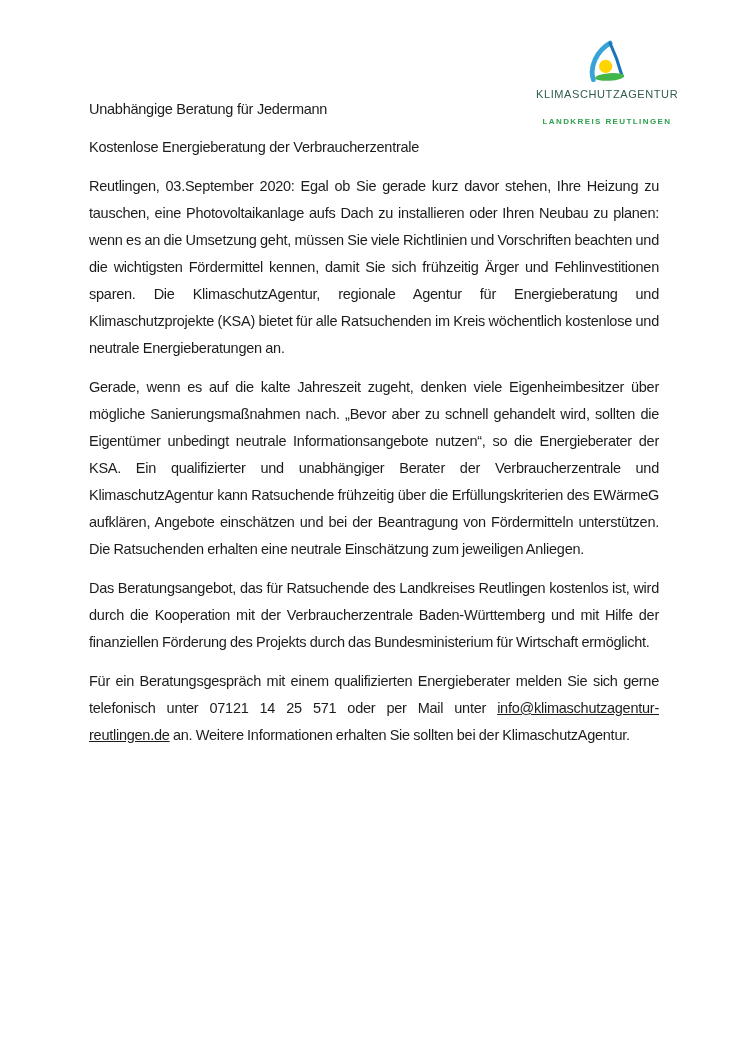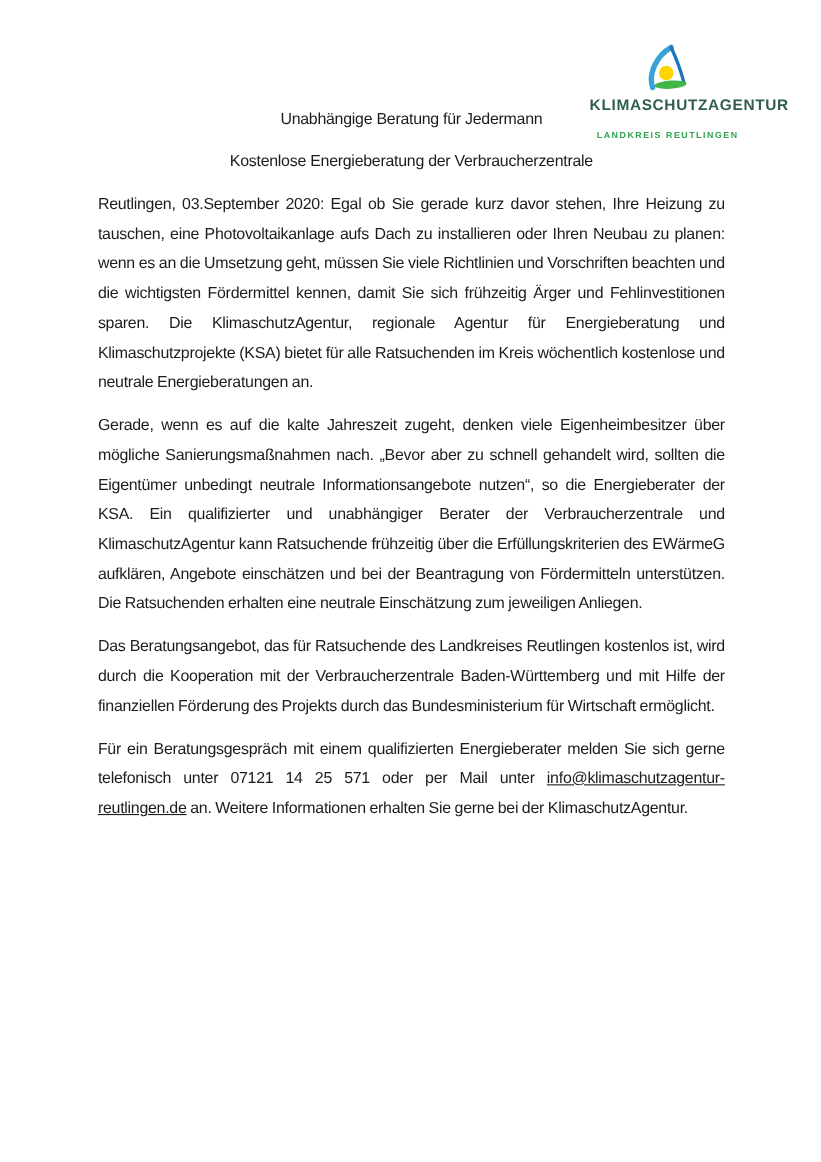--- a/index.html
+++ b/index.html
@@ -27,22 +27,22 @@
     right: 68px;
     width: 142px;
     text-align: center;
   }
   .logo-icon {
     width: 44px;
     height: 44px;
     display: inline-block;
   }
   .logo-wordmark {
-    font-size: 14px;
-    font-weight: bold;
+    font-size: 11px;
+    font-weight: normal;
     letter-spacing: 0.6px;
     line-height: 12px;
     margin-top: 0px;
     white-space: nowrap;
   }
   .logo-subline {
     font-size: 8px;
     font-weight: bold;
     letter-spacing: 1.4px;
     line-height: 10px;
@@ -54,21 +54,21 @@
     position: absolute;
     left: 89px;
     top: 96px;
     width: 570px;
     font-size: 14.5px;
     line-height: 27px;
     letter-spacing: -0.25px;
   }
   .heading {
     margin: 0 0 11px 0;
-    text-align: center;
+    text-align: left;
   }
   .para {
     margin: 12px 0 6px 0;
     text-align: justify;
     word-spacing: -0.4px;
   }
   .email-link {
     color: inherit;
     text-decoration: underline;
     cursor: pointer;
@@ -96,17 +96,17 @@
     <p class="heading">Kostenlose Energieberatung der Verbraucherzentrale</p>
 
     <p class="para">Reutlingen, 03.September 2020: Egal ob Sie gerade kurz davor stehen, Ihre Heizung zu tauschen, eine Photovoltaikanlage aufs Dach zu installieren oder Ihren Neubau zu planen: wenn es an die Umsetzung geht, müssen Sie viele Richtlinien und Vorschriften beachten und die wichtigsten Fördermittel kennen, damit Sie sich frühzeitig Ärger und Fehlinvestitionen sparen. Die KlimaschutzAgentur, regionale Agentur für Energieberatung und Klimaschutzprojekte (KSA) bietet für alle Ratsuchenden im Kreis wöchentlich kostenlose und neutrale Energieberatungen an.</p>
 
     <p class="para">Gerade, wenn es auf die kalte Jahreszeit zugeht, denken viele Eigenheimbesitzer über mögliche Sanierungsmaßnahmen nach. „Bevor aber zu schnell gehandelt wird, sollten die Eigentümer unbedingt neutrale Informationsangebote nutzen“, so die Energieberater der KSA. Ein qualifizierter und unabhängiger Berater der Verbraucherzentrale und KlimaschutzAgentur kann Ratsuchende frühzeitig über die Erfüllungskriterien des EWärmeG aufklären, Angebote einschätzen und bei der Beantragung von Fördermitteln unterstützen. Die Ratsuchenden erhalten eine neutrale Einschätzung zum jeweiligen Anliegen.</p>
 
 
     <p class="para">Das Beratungsangebot, das für Ratsuchende des Landkreises Reutlingen kostenlos ist, wird durch die Kooperation mit der Verbraucherzentrale Baden-Württemberg und mit Hilfe der finanziellen Förderung des Projekts durch das Bundesministerium für Wirtschaft ermöglicht.</p>
 
     <p class="para">
-      <span>Für ein Beratungsgespräch mit einem qualifizierten Energieberater melden Sie sich gerne telefonisch unter 07121 14 25 571 oder per Mail unter </span><a class="email-link">info@klimaschutzagentur-reutlingen.de</a><span> an. Weitere Informationen erhalten Sie gerne bei der KlimaschutzAgentur.</span>
+      <span>Für ein Beratungsgespräch mit einem qualifizierten Energieberater melden Sie sich gerne telefonisch unter 07121 14 25 571 oder per Mail unter </span><a class="email-link">info@klimaschutzagentur-reutlingen.de</a><span> an. Weitere Informationen erhalten Sie sollten bei der KlimaschutzAgentur.</span>
     </p>
   </div>
 
 </div>
 
 </body></html>

